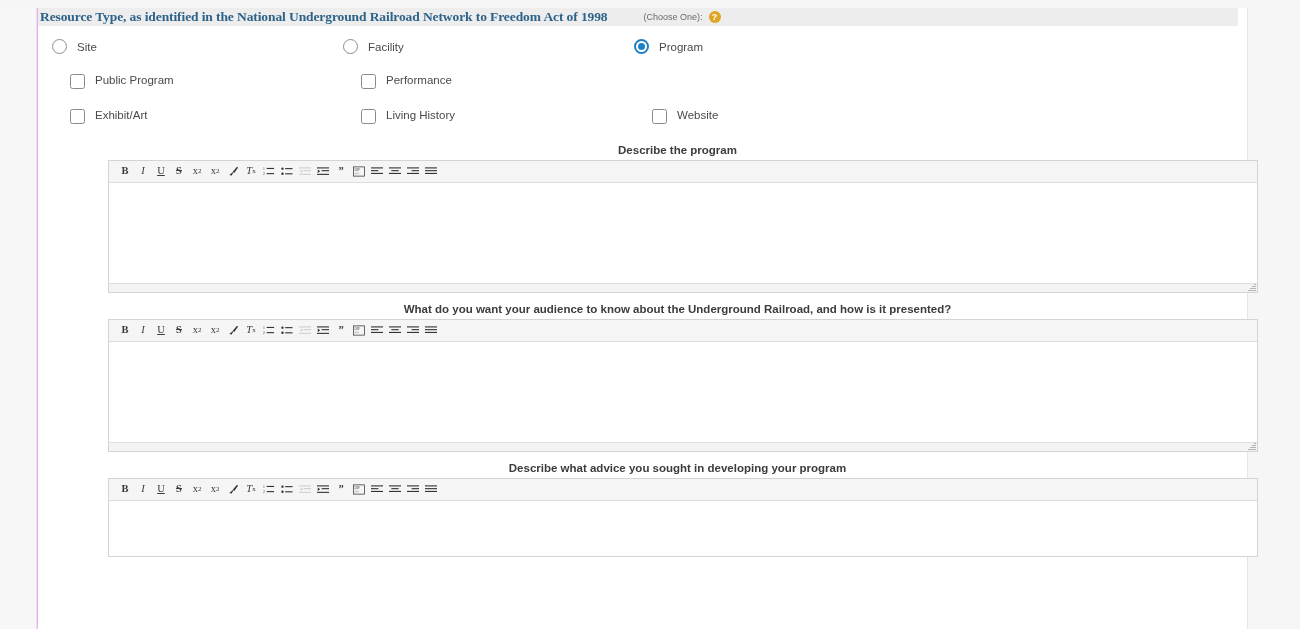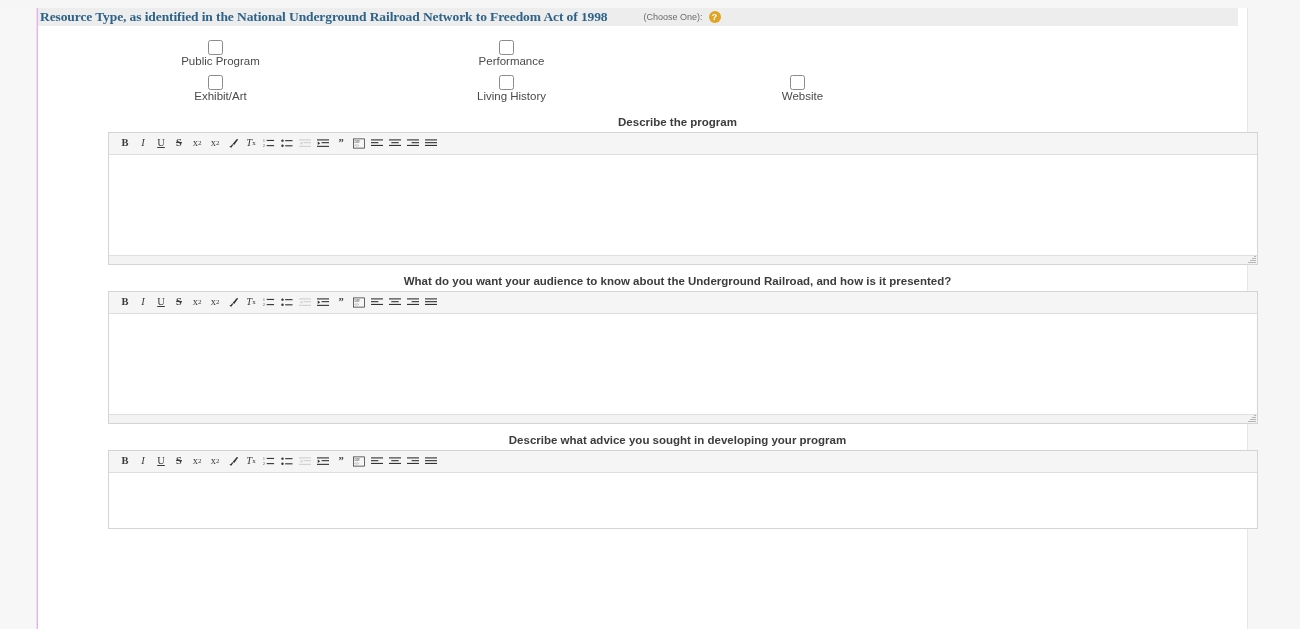--- a/index.html
+++ b/index.html
@@ -133,24 +133,23 @@
     padding-left: 32px;
     padding-top: 10px;
   }
   .checkbox-row {
     display: flex;
     height: 35px;
     align-items: center;
   }
   .checkbox-item {
     display: flex;
-    align-items: center;
+    align-items: flex-start;
     width: 291px;
     cursor: pointer;
-    flex-direction: column;
   }
   .checkbox-mark {
     width: 15px; height: 15px;
     border: 1.4px solid #8a8a8a;
     border-radius: 2.5px;
     background: #ffffff;
     flex: 0 0 auto;
   }
   .checkbox-label {
     margin-left: 10px;
@@ -242,20 +241,34 @@
   <div class="gutter-right"></div>
 
   <div class="content">
 
     <div class="section-header">
       <span class="section-header-title">Resource Type, as identified in the National Underground Railroad Network to Freedom Act of 1998</span>
       <span class="section-header-note">(Choose One):</span>
       <span class="help-icon">?</span>
     </div>
 
+    <div class="radio-row">
+      <label class="radio-item">
+        <span class="radio-mark"></span>
+        <span class="radio-label">Site</span>
+      </label>
+      <label class="radio-item">
+        <span class="radio-mark"></span>
+        <span class="radio-label">Facility</span>
+      </label>
+      <label class="radio-item selected">
+        <span class="radio-mark"></span>
+        <span class="radio-label">Program</span>
+      </label>
+    </div>
 
 
     <div class="checkbox-grid">
 
       <div class="checkbox-row">
         <label class="checkbox-item">
           <span class="checkbox-mark"></span>
           <span class="checkbox-label">Public Program</span>
         </label>
         <label class="checkbox-item">

